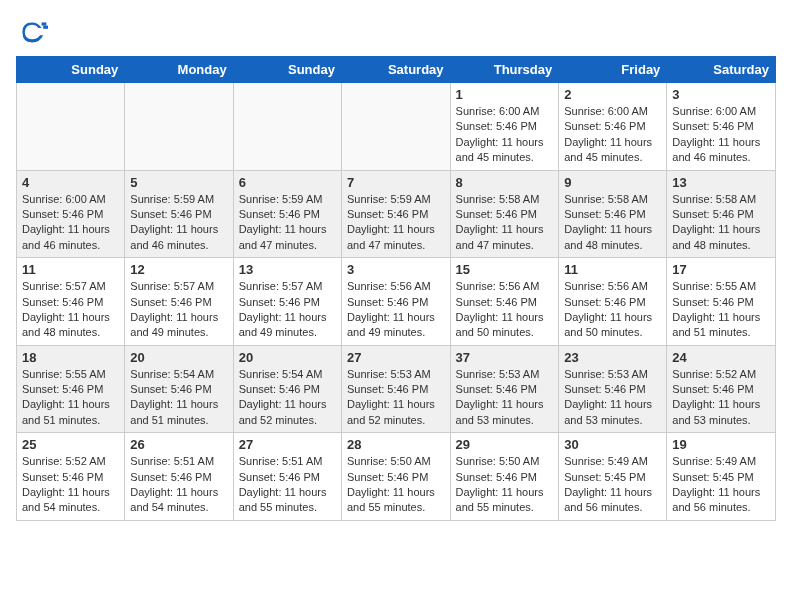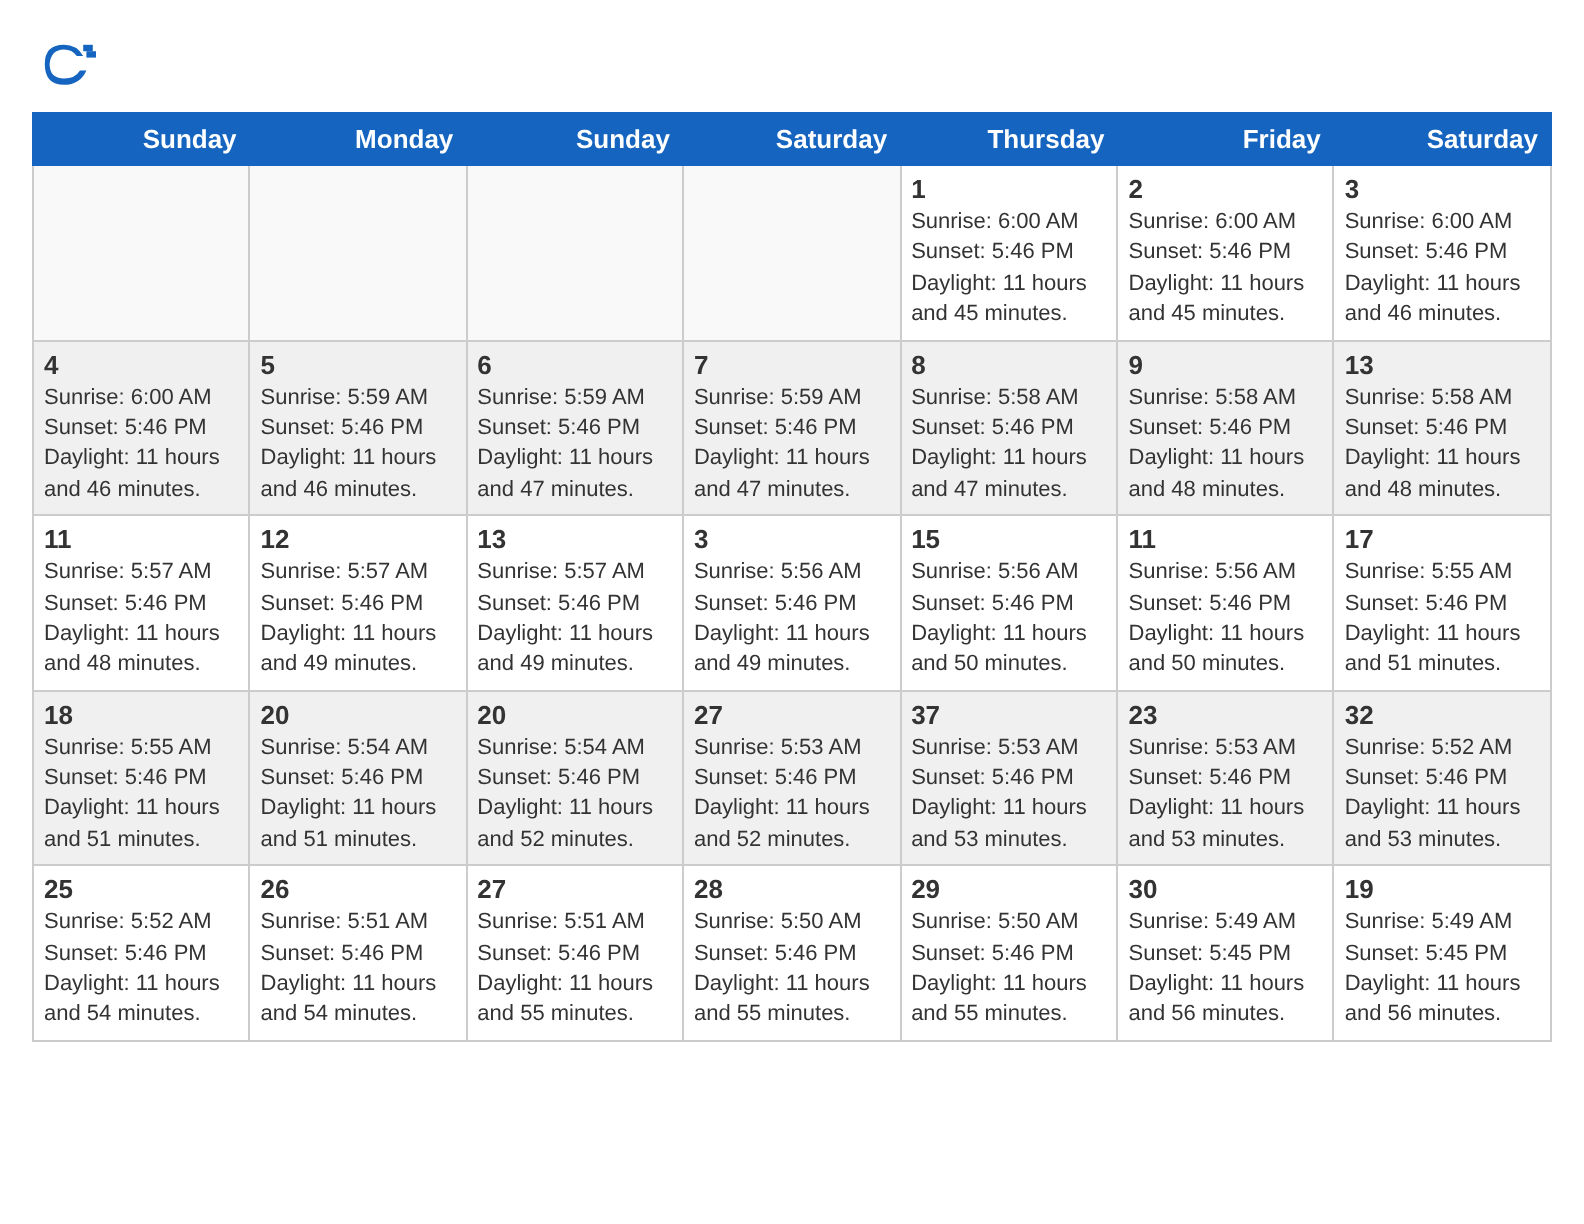--- a/index.html
+++ b/index.html
@@ -289,21 +289,21 @@
 and 53 minutes.</div>
         </td>
         <td>
           <span class="day-number">23</span>
           <div class="day-info" style="white-space: pre-line;">Sunrise: 5:53 AM
 Sunset: 5:46 PM
 Daylight: 11 hours
 and 53 minutes.</div>
         </td>
         <td>
-          <span class="day-number">32</span>
+          <span class="day-number">24</span>
           <div class="day-info" style="white-space: pre-line;">Sunrise: 5:52 AM
 Sunset: 5:46 PM
 Daylight: 11 hours
 and 53 minutes.</div>
         </td>
       </tr>
       <tr>
         <td>
           <span class="day-number">25</span>
           <div class="day-info" style="white-space: pre-line;">Sunrise: 5:52 AM

